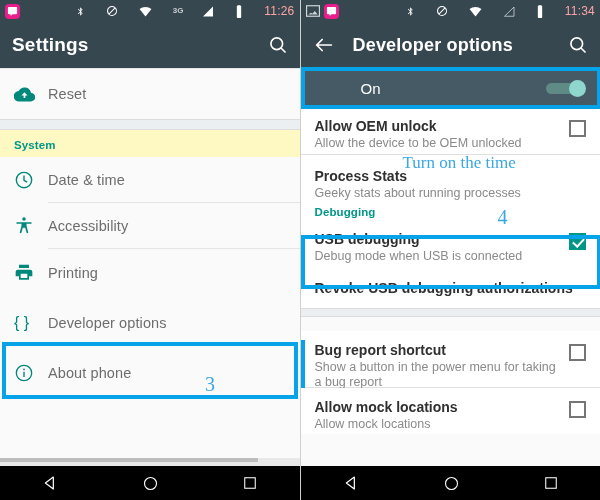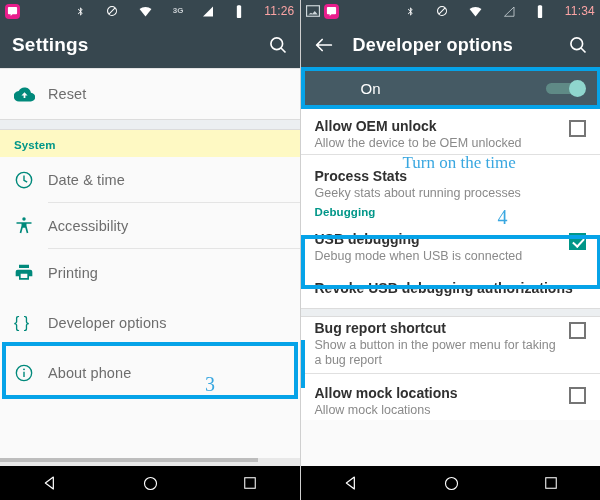--- a/index.html
+++ b/index.html
@@ -335,21 +335,21 @@
       </div>
 
       <div class="r2" style="height:40px;align-items:center;">
         <span class="txt">
           <span class="t1">Revoke USB debugging authorizations</span>
         </span>
       </div>
 
       <div class="rgap"></div>
 
-      <div class="r2" style="height:56px;padding-top:2px;">
+      <div class="r2" style="height:56px;padding-top:10px;margin-top:14px;">
         <span class="txt">
           <span class="t1">Bug report shortcut</span>
           <span class="t2" style="display:block;">Show a button in the power menu for taking a bug report</span>
         </span>
         <span class="cb"></span>
       </div>
       <div class="rdiv"></div>
 
       <div class="r2" style="height:46px;padding-top:10px;">
         <span class="txt">

